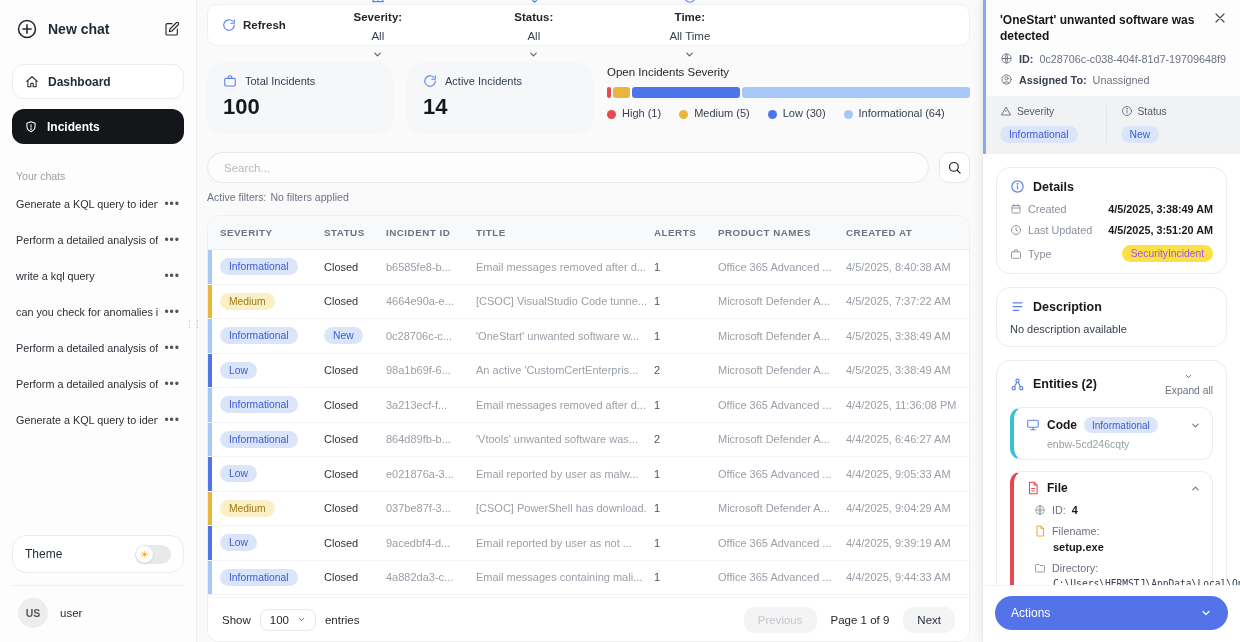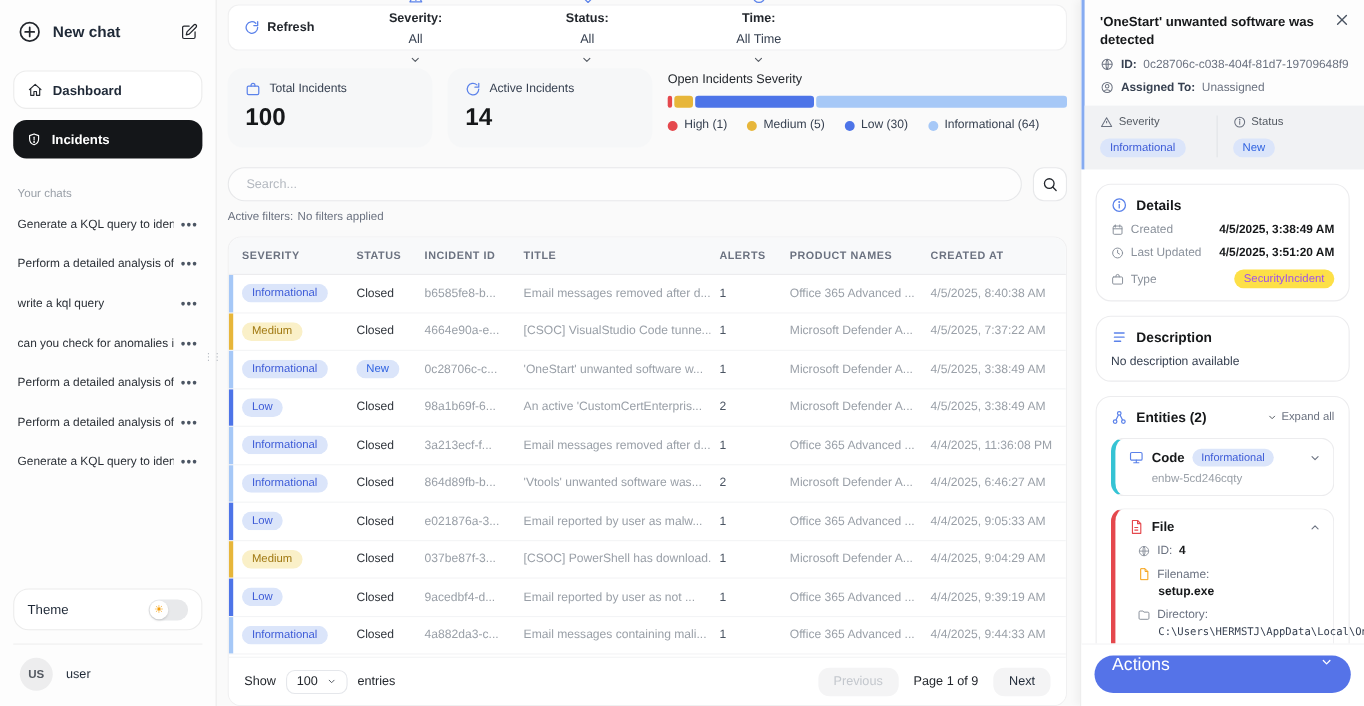--- a/index.html
+++ b/index.html
@@ -127,42 +127,42 @@
   .p-card { border:1px solid #ececee; border-radius:14px; background:#fff; padding:11px 13px; margin-bottom:13px; }
   .p-card-head { display:flex; align-items:center; gap:8px; font-size:12.5px; font-weight:bold; color:#16181a; }
   .p-card-head .ic { width:15px; height:15px; }
   .detail-row { display:flex; align-items:center; margin-top:9px; }
   .detail-label { display:flex; align-items:center; gap:6px; font-size:10.8px; color:#8a919b; flex:1; }
   .detail-label .ic { width:12px; height:12px; }
   .detail-value { font-size:10.8px; font-weight:bold; color:#16181a; }
   .type-badge { background:#fde047; color:#a052e8; font-weight:normal; padding:3px 9px; border-radius:999px; font-size:10.3px; }
   .desc-empty { font-size:11px; color:#374151; margin-top:9px; }
   .expand-all { margin-left:auto; display:flex; align-items:center; gap:4px; font-size:10.3px; color:#6b7280;
-    font-weight:normal; cursor:pointer; }
+    font-weight:normal; cursor:pointer;flex-direction:column; }
 
   .entity-card { border:1px solid #ececee; border-radius:12px; margin-top:11px; padding:9px 11px 9px 12px; position:relative; }
   .entity-host { border-left:4px solid #35c3d4; }
   .entity-file { border-left:4px solid #e5484d; padding-bottom:140px; }
   .entity-head { display:flex; align-items:center; gap:7px; }
   .entity-type { font-size:12px; font-weight:bold; color:#16181a; }
   .entity-badge { background:#dbe5fa; color:#3d5bd7; padding:2.5px 8px; border-radius:999px; font-size:10px; }
   .entity-chev { margin-left:auto; color:#6b7280; }
   .entity-sub { font-size:10.5px; color:#9aa0a8; margin:5px 0 0 21px; }
   .file-field { margin:9px 0 0 8px; }
   .file-field-label { display:flex; align-items:center; gap:6px; font-size:10.8px; color:#6b7280; }
   .file-field-label .ic { width:12px; height:12px; }
   .file-field-value { margin:4px 0 0 19px; font-size:11px; color:#16181a; font-weight:bold; }
   .mono { font-family:"DejaVu Sans Mono", monospace; font-weight:normal; font-size:9.6px; color:#374151; }
   .path-box { margin:7px 0 0 19px; background:#f5f6f7; border-radius:10px; padding:9px 11px;
     font-family:"DejaVu Sans Mono", monospace; font-size:9.6px; color:#374151; line-height:2.1; }
 
   .panel-footer { position:absolute; left:0; right:0; bottom:0; background:#fff; padding:10px 12px 12px;
     border-top:1px solid #f3f4f6; }
   .actions-btn { width:100%; height:34px; border:none; border-radius:17px; background:#5573e8; color:#fff;
-    font-size:16px; font-family:"Liberation Sans",sans-serif; display:flex; cursor:pointer; padding:0 16px; }
+    font-size:12px; font-family:"Liberation Sans",sans-serif; display:flex; align-items:center; cursor:pointer; padding:0 16px; }
   .actions-btn .ic { margin-left:auto; color:#fff; width:12px; height:12px; }
 </style>
 </head>
 <body>
 
 <div class="app">
 
   <aside class="sidebar">
     <div class="newchat">
       <span class="ic ic-dark">

